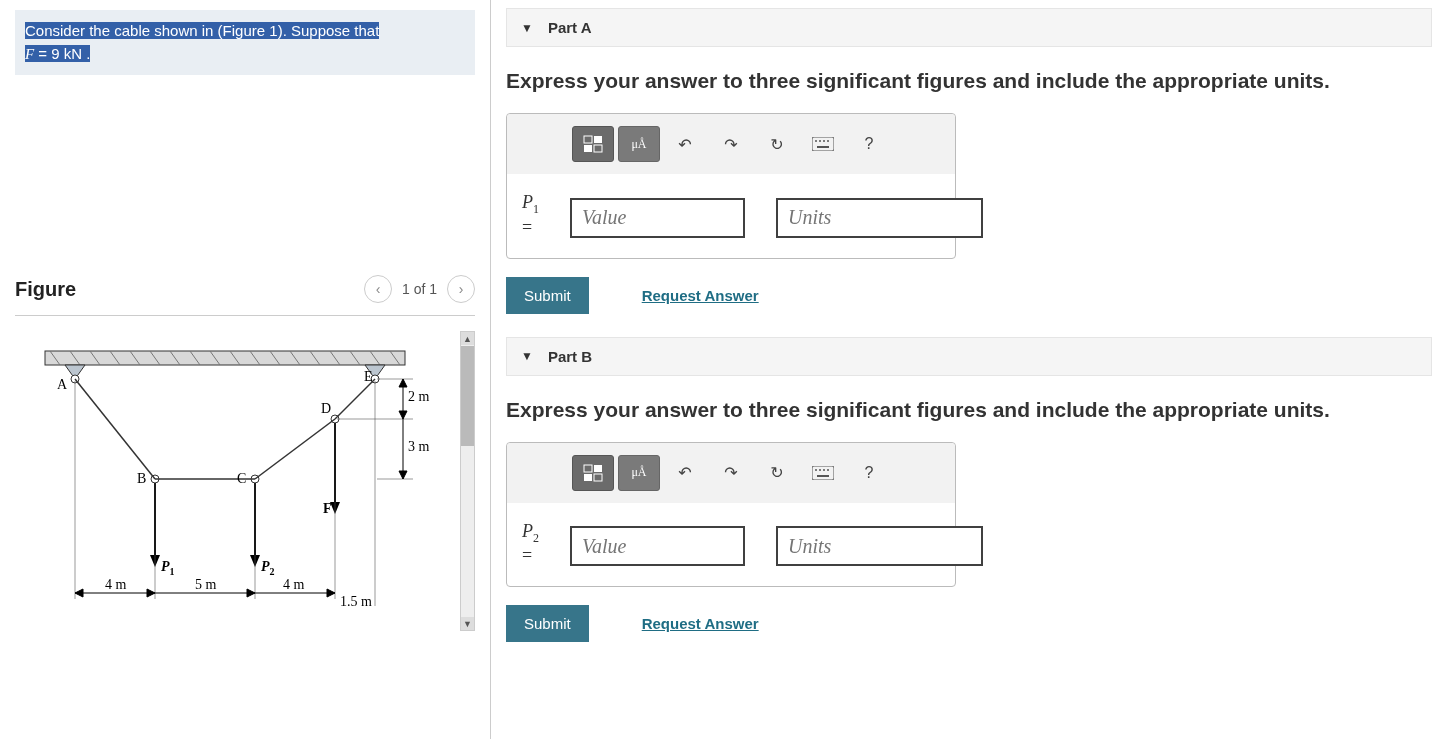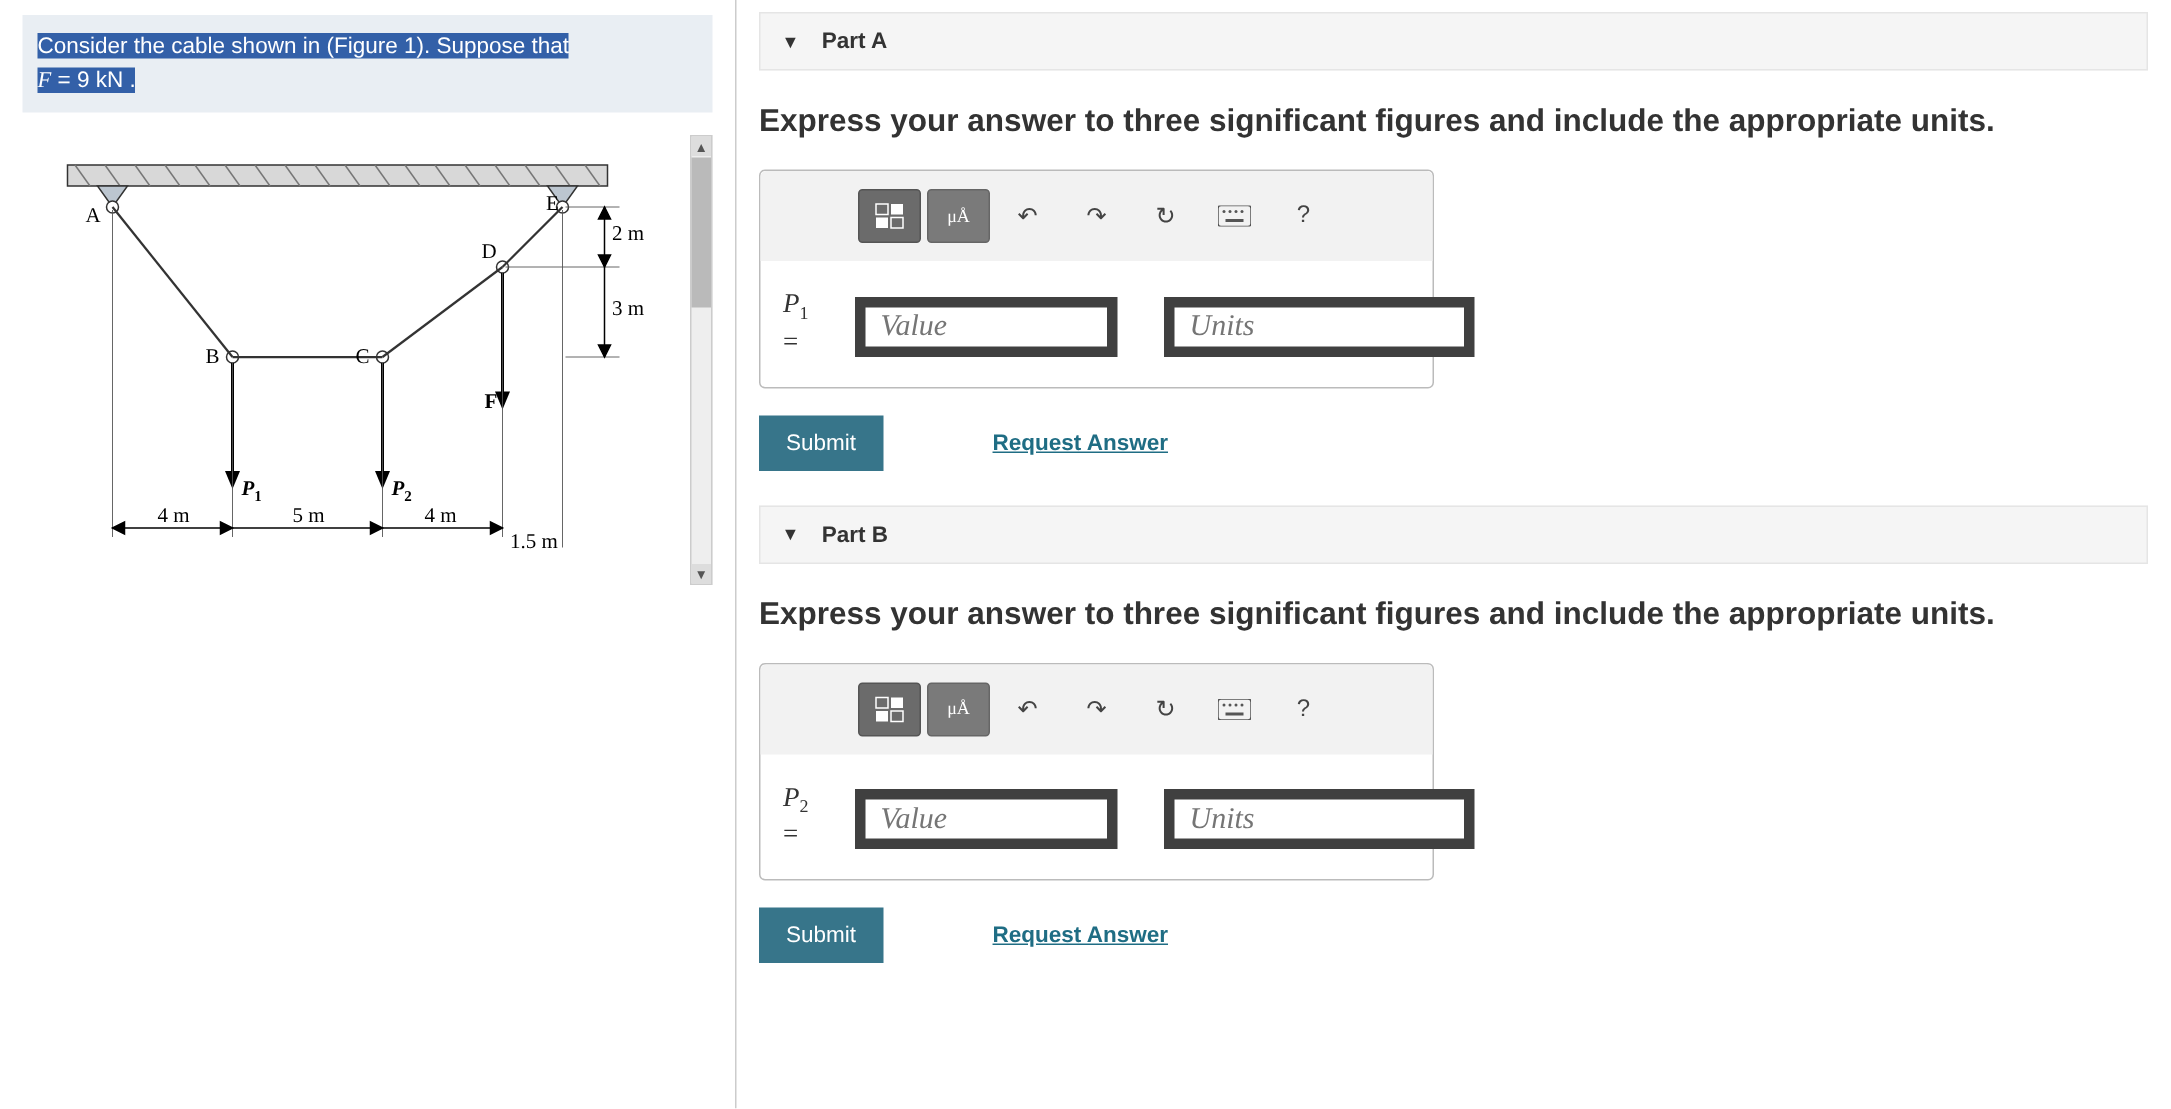--- a/index.html
+++ b/index.html
@@ -29,44 +29,52 @@
 .part-body .question .sub { font-size: 11px; vertical-align: sub; font-style: normal; }
 .part-body .instruction { font-weight: bold; font-size: 21px; color: #333; margin-bottom: 20px; }
 .answer-box { border: 1px solid #bbb; border-radius: 4px; padding: 0; width: 450px; }
 .toolbar { display: flex; align-items: center; justify-content: center; padding: 12px 10px; gap: 4px; border-radius: 4px 4px 0 0; background: #f2f2f2; }
 .tool-btn { width: 42px; height: 36px; display: inline-flex; align-items: center; justify-content: center; color: #444; cursor: pointer; font-size: 16px; border-radius: 3px; }
 .tool-btn.dark { background: #6b6b6b; color: #fff; border: 1px solid #555; }
 .tool-btn.dark2 { background: #7a7a7a; color: #fff; border: 1px solid #666; font-family: serif; font-size: 12px; }
 .input-row { display: flex; align-items: flex-end; padding: 18px 15px 20px 15px; gap: 6px; }
 .input-label { font-family: 'Times New Roman', serif; font-style: italic; font-size: 18px; }
 .input-label .sub { font-size: 12px; vertical-align: sub; font-style: normal; }
-.value-input, .units-input { height: 40px; border: 7px solid #404040; padding: 0 10px; font-size: 20px; font-family: 'Times New Roman', serif; font-style: italic; color: #000000; background: #fff; margin-left: 25px; }
+.value-input, .units-input { height: 40px; border: 2px solid #404040; padding: 0 10px; font-size: 20px; font-family: 'Times New Roman', serif; font-style: italic; color: #000000; background: #fff; margin-left: 25px; }
 .value-input { width: 175px; }
 .units-input { width: 207px; }
-.submit-row { display: flex; align-items: center; gap: 38px; margin-top: 18px; }
+.submit-row { display: flex; align-items: center; gap: 18px; margin-top: 18px; }
 .submit-btn { background: #37758a; color: #fff; border: none; padding: 10px 18px; font-size: 15px; cursor: pointer; }
 .request-link { color: #1f6d84; font-weight: bold; text-decoration: underline; cursor: pointer; font-size: 15px; padding-left: 35px; }
 
 
 .svg-label { font-family: 'Times New Roman', serif; font-size: 14px; }
 .svg-label-b { font-weight: bold; }
 </style>
 </head>
 <body>
 
 <div class="container">
 
   <div class="left-panel">
     <div class="problem-box">
       <span class="highlighted">
         <span>Consider the cable shown in (Figure 1). Suppose that</span><br>
         <span class="var-italic">F</span><span> = 9 </span><span>kN</span><span> .</span>
       </span>
     </div>
 
+    <div class="figure-header">
+      <div class="figure-title">Figure</div>
+      <div class="figure-nav">
+        <span class="nav-btn">‹</span>
+        <span>1 of 1</span>
+        <span class="nav-btn">›</span>
+      </div>
+    </div>
 
     <div class="figure-content">
       <div class="figure-img">
         <svg width="420" height="300" viewBox="0 0 420 300">
 
           <rect x="30" y="20" width="360" height="14" fill="#d8d8d8" stroke="#333"></rect>
           <g stroke="#777" stroke-width="1">
             <line x1="35" y1="20" x2="45" y2="34"></line>
               <line x1="55" y1="20" x2="65" y2="34"></line>
               <line x1="75" y1="20" x2="85" y2="34"></line>

